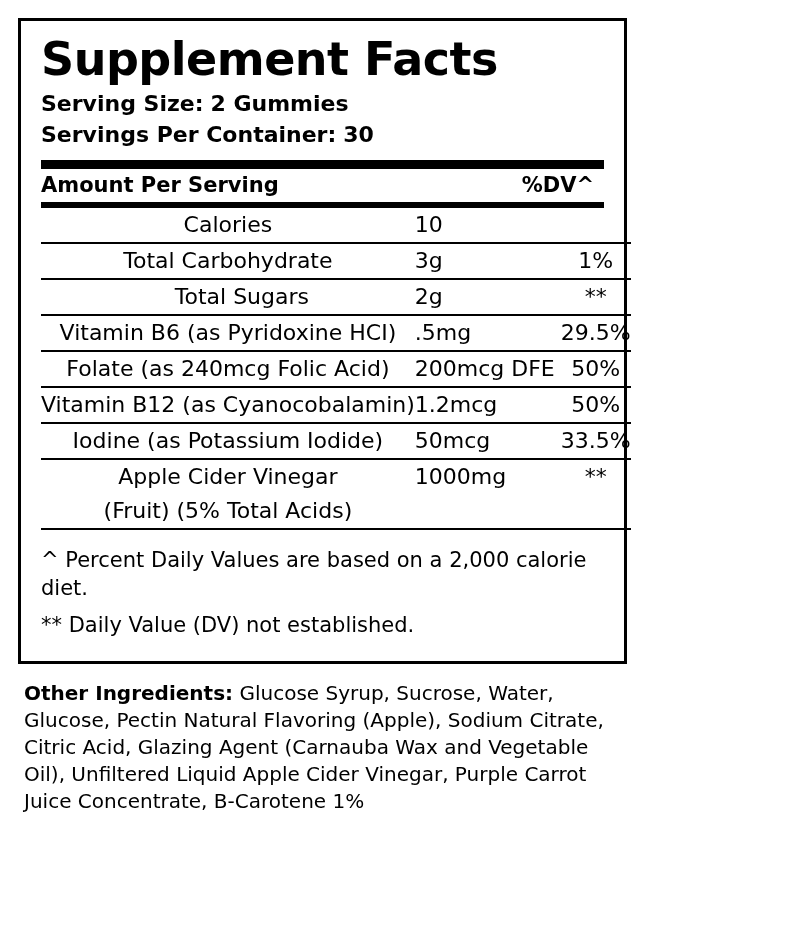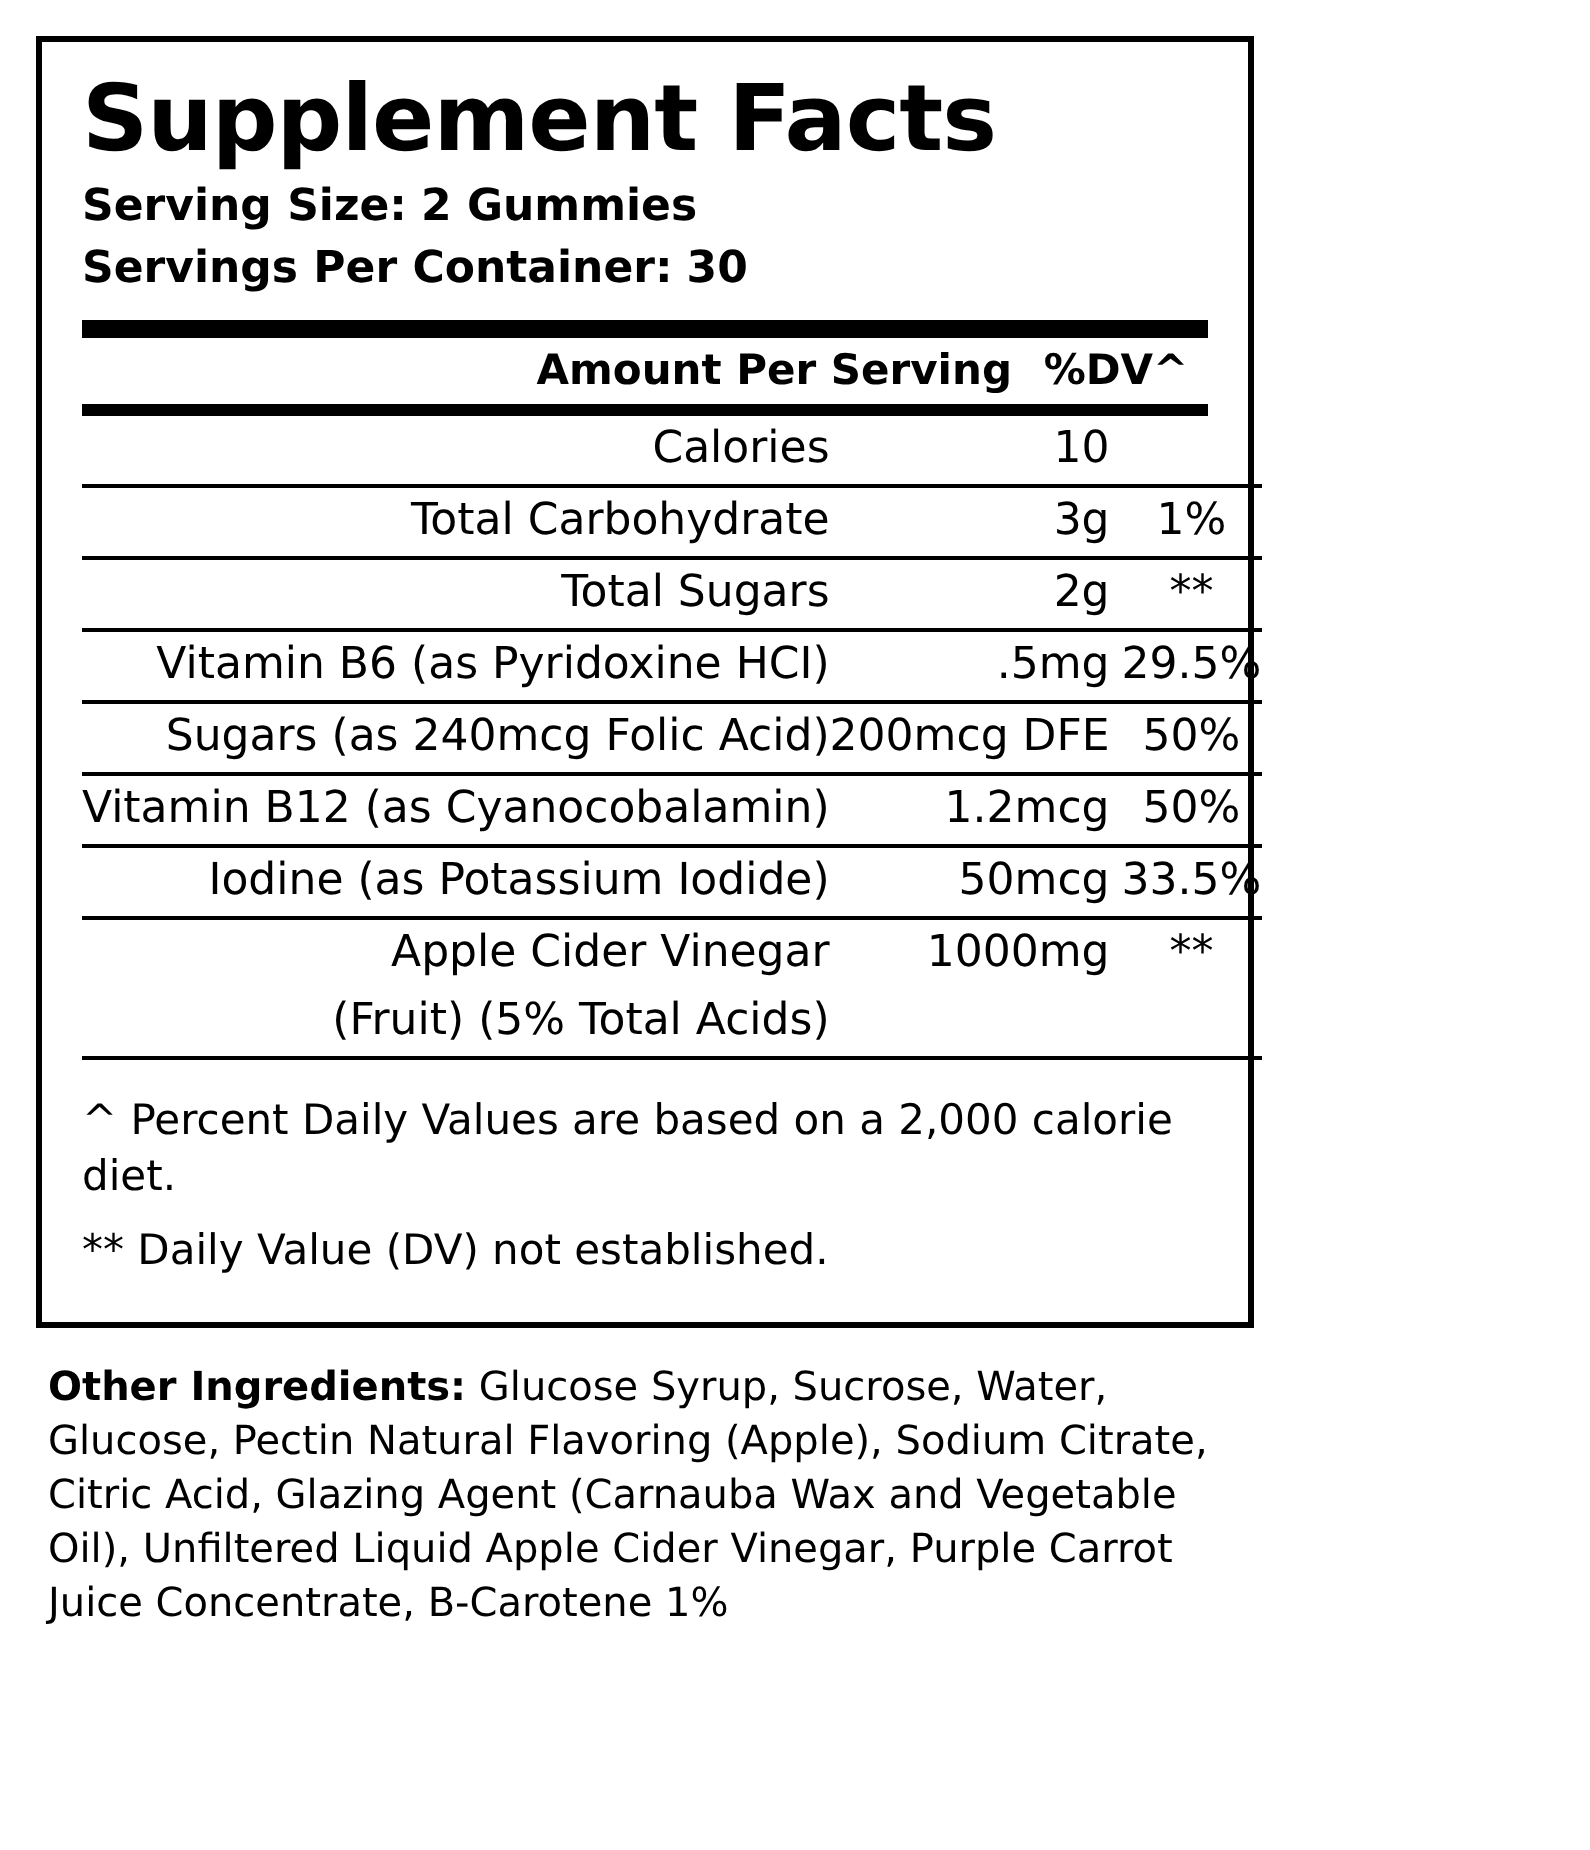--- a/index.html
+++ b/index.html
@@ -66,26 +66,26 @@
   }
   table.facts td {
     padding: 4px 0 5px 0;
     vertical-align: bottom;
     border-bottom: 2px solid #000;
   }
   table.facts tr.no-line td {
     border-bottom: none;
   }
   table.facts td.name {
-    text-align: right;
+    text-align: center;
     white-space: nowrap;
     margin-left: 48px;
   }
   table.facts td.amount {
-    text-align: right;
+    text-align: left;
     white-space: nowrap;
     padding-right: 6px;
   }
   table.facts td.dv {
     text-align: center;
     white-space: nowrap;
     width: 92px;
   }
 
   .hdr-row td {
@@ -164,21 +164,21 @@
           <td class="name indent-1">Total Sugars</td>
           <td class="amount">2g</td>
           <td class="dv">**</td>
         </tr>
         <tr>
           <td class="name">Vitamin B6 (as Pyridoxine HCI)</td>
           <td class="amount">.5mg</td>
           <td class="dv">29.5%</td>
         </tr>
         <tr>
-          <td class="name">Sugars (as 240mcg Folic Acid)</td>
+          <td class="name">Folate (as 240mcg Folic Acid)</td>
           <td class="amount">200mcg DFE</td>
           <td class="dv">50%</td>
         </tr>
         <tr>
           <td class="name">Vitamin B12 (as Cyanocobalamin)</td>
           <td class="amount">1.2mcg</td>
           <td class="dv">50%</td>
         </tr>
         <tr>
           <td class="name">Iodine (as Potassium Iodide)</td>

